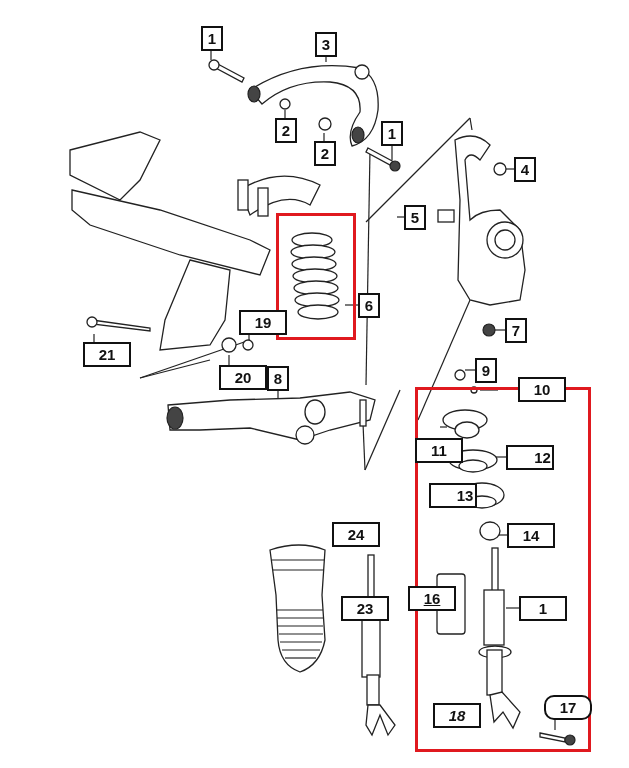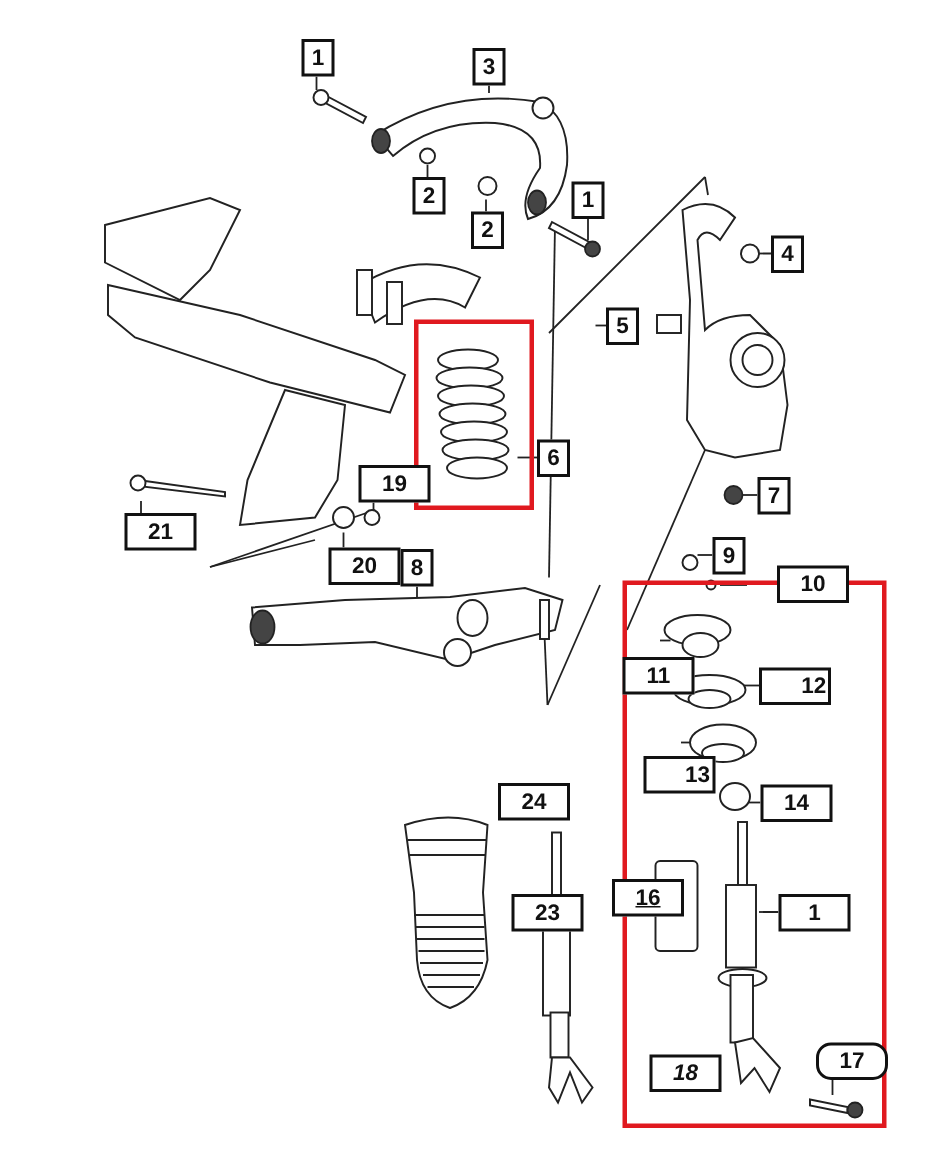--- a/index.html
+++ b/index.html
@@ -196,21 +196,21 @@
   <div class="callout w1" style="left:358px;top:293px;">6</div>
   <div class="callout w1" style="left:505px;top:318px;">7</div>
   <div class="callout w2" style="left:239px;top:310px;">19</div>
   <div class="callout w2" style="left:83px;top:342px;">21</div>
   <div class="callout w2" style="left:219px;top:365px;">20</div>
   <div class="callout w1" style="left:267px;top:366px;">8</div>
   <div class="callout w1" style="left:475px;top:358px;">9</div>
   <div class="callout w2" style="left:498px;top:377px;margin-left:20px;">10</div>
   <div class="callout w2" style="left:415px;top:414px;margin-top:24px;">11</div>
   <div class="callout w2" style="left:506px;top:445px;padding-left:25px;">12</div>
-  <div class="callout w2" style="left:429px;top:504px;padding-left:24px;">13</div>
+  <div class="callout w2" style="left:429px;top:483px;padding-left:24px;">13</div>
   <div class="callout w2" style="left:507px;top:523px;">14</div>
   <div class="callout w2" style="left:332px;top:522px;">24</div>
   <div class="callout w2" style="left:408px;top:586px;text-decoration:underline;">16</div>
   <div class="callout w2" style="left:519px;top:596px;">1</div>
   <div class="callout w2" style="left:341px;top:596px;">23</div>
   <div class="callout w2" style="left:544px;top:695px;border-radius:10px;">17</div>
   <div class="callout w2" style="left:433px;top:703px;font-style:italic;">18</div>
 </div>
 
 </body></html>

